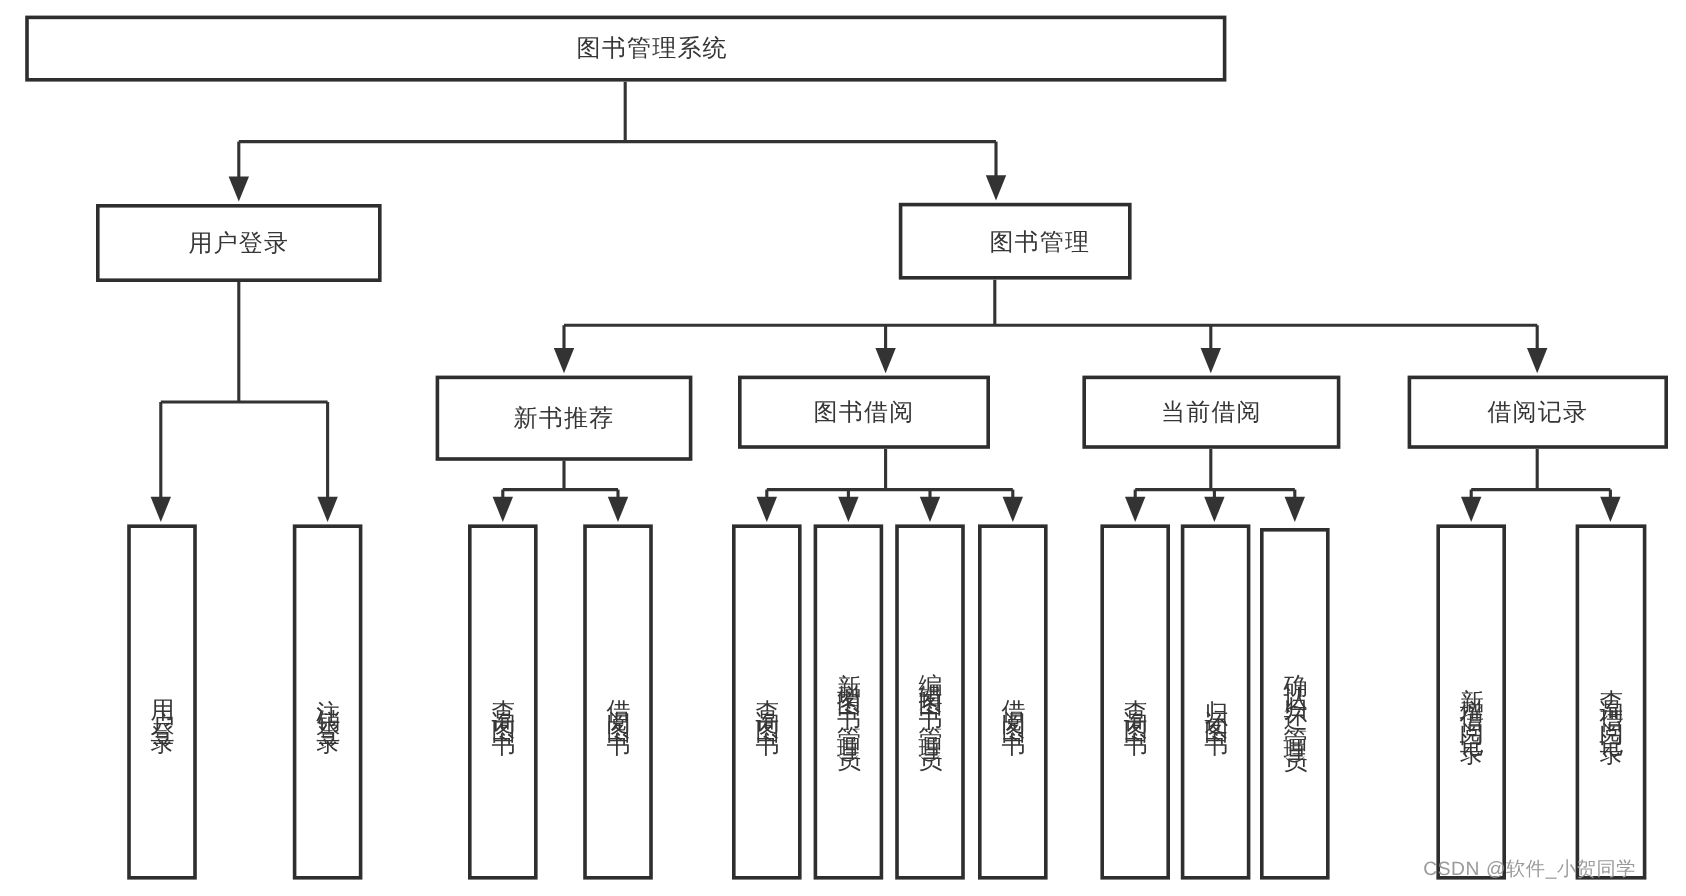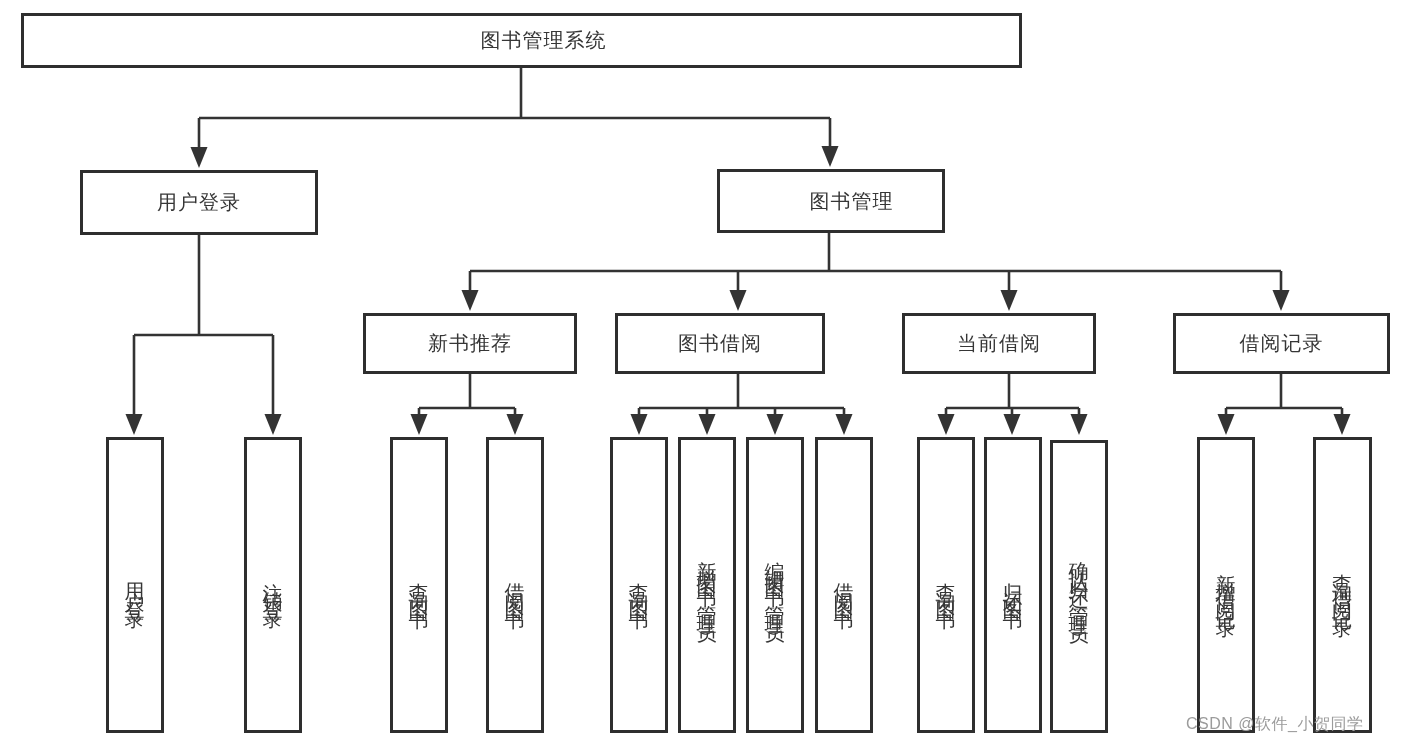--- a/index.html
+++ b/index.html
@@ -104,31 +104,31 @@
       <path d="M 1333.5 414 L 1350.5 414 L 1342 435 Z" fill="#333333"></path>
     </svg>
 
   <div class="hbox" style="left:21px;top:13px;width:1001px;height:55px;padding-left:44px;">
     <span>图书管理系统</span>
   </div>
 
   <div class="hbox" style="left:80px;top:170px;width:238px;height:65px;">
     <span>用户登录</span>
   </div>
-  <div class="hbox" style="left:717px;top:169px;width:228px;height:64px;padding-left:41px;">
+  <div class="hbox" style="left:749px;top:169px;width:194px;height:64px;padding-left:41px;">
     <span>图书管理</span>
   </div>
 
-  <div class="hbox" style="left:363px;top:313px;width:214px;height:61px;">
+  <div class="hbox" style="left:363px;top:313px;width:214px;height:71px;">
     <span>新书推荐</span>
   </div>
   <div class="hbox" style="left:615px;top:313px;width:210px;height:61px;">
     <span>图书借阅</span>
   </div>
-  <div class="hbox" style="left:902px;top:313px;width:194px;height:61px;">
+  <div class="hbox" style="left:902px;top:313px;width:215px;height:61px;">
     <span>当前借阅</span>
   </div>
   <div class="hbox" style="left:1173px;top:313px;width:217px;height:61px;justify-content:center;">
     <span>借阅记录</span>
   </div>
 
   <div class="vbox" style="left:106px;top:437px;width:58px;height:296px;">
     <span>用户登录</span>
   </div>
   <div class="vbox" style="left:244px;top:437px;width:58px;height:296px;">

